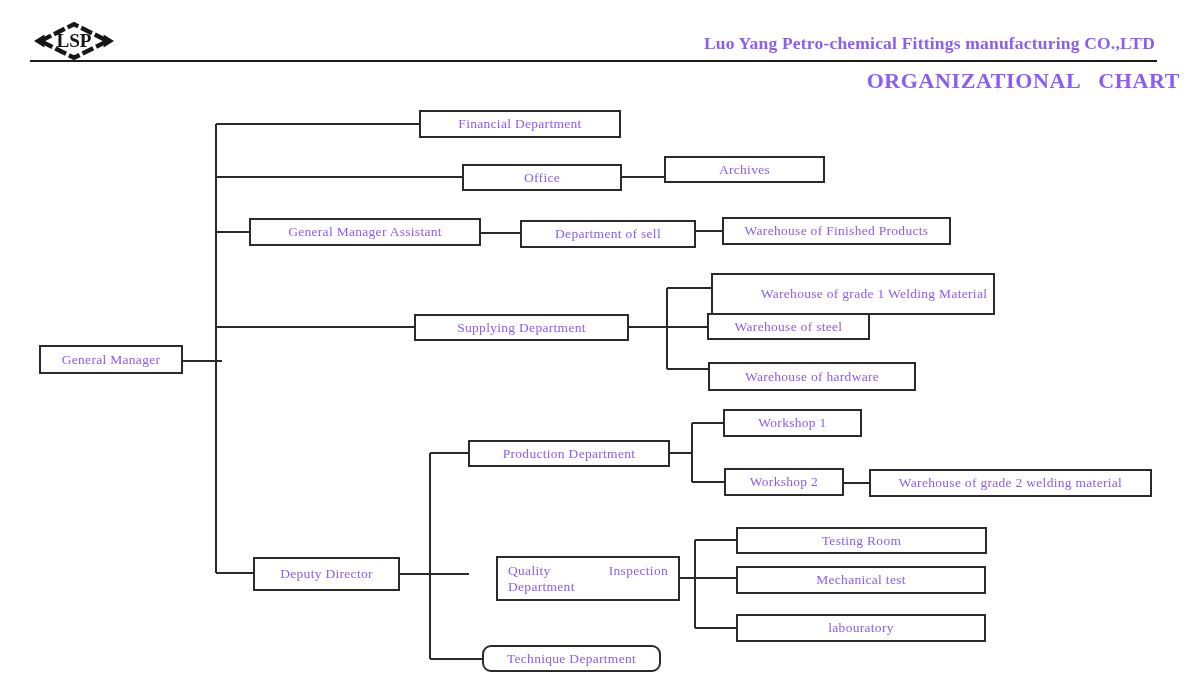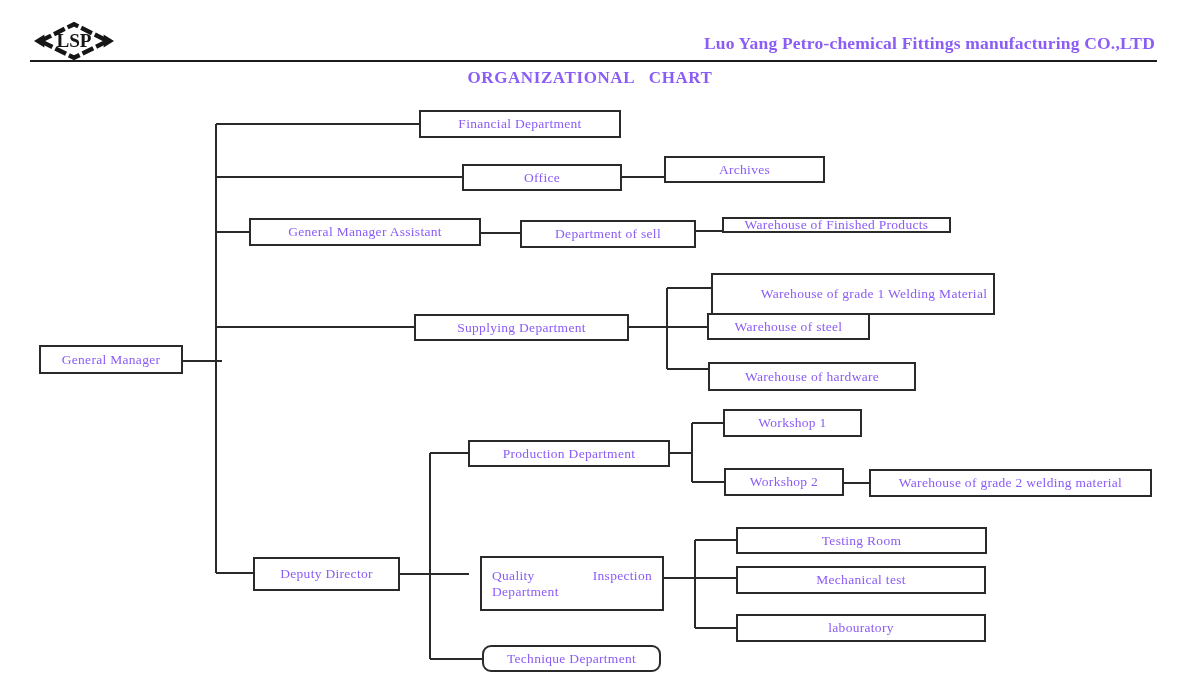--- a/index.html
+++ b/index.html
@@ -10,22 +10,22 @@
   
   .logo{position:absolute;left:34px;top:20px;width:80px;height:42px;}
   .company{
     position:absolute;top:33px;right:45px;
     font-size:17.5px;font-weight:bold;letter-spacing:0.2px;white-space:pre;
   }
   .header-rule{
     position:absolute;left:30px;top:60px;width:1127px;height:2px;background:#1c1c1c;
   }
   .page-title{
-    position:absolute;left:0;right:20px;top:68px;text-align:center;
-    font-size:17px;font-weight:bold;letter-spacing:0.6px;white-space:pre;
+    position:absolute;left:0;right:20px;top:68px;text-align:right;
+    font-size:22px;font-weight:bold;letter-spacing:0.6px;white-space:pre;
   }
   
   .wires{position:absolute;left:0;top:0;}
   .node{
     position:absolute;box-sizing:border-box;background:#fff;
     border:2px solid #2a2a2a;display:flex;align-items:center;justify-content:center;
     font-size:13.5px;letter-spacing:0.3px;text-align:center;line-height:1.15;
   }
   .node .lbl{padding:0 4px;}
   
@@ -104,21 +104,21 @@
   </div>
 
   <div class="node" style="left:249px;top:218px;width:232px;height:28px;">
     <span class="lbl">General Manager Assistant</span>
   </div>
 
   <div class="node" style="left:520px;top:220px;width:176px;height:28px;">
     <span class="lbl">Department of sell</span>
   </div>
 
-  <div class="node" style="left:722px;top:217px;width:229px;height:16px;">
+  <div class="node" style="left:722px;top:217px;width:229px;height:28px;">
     <span class="lbl">Warehouse of Finished Products</span>
   </div>
 
   <div class="node" style="left:414px;top:314px;width:215px;height:27px;">
     <span class="lbl">Supplying Department</span>
   </div>
 
   <div class="node" style="left:711px;top:273px;width:284px;height:42px;padding-left:42px;">
     <span class="lbl">Warehouse of grade 1 Welding Material</span>
   </div>
@@ -144,21 +144,21 @@
   </div>
 
   <div class="node" style="left:869px;top:469px;width:283px;height:28px;">
     <span class="lbl">Warehouse of grade 2 welding material</span>
   </div>
 
   <div class="node" style="left:253px;top:557px;width:147px;height:34px;">
     <span class="lbl">Deputy Director</span>
   </div>
 
-  <div class="node two-line" style="left:480px;top:556px;width:184px;height:55px;">
+  <div class="node two-line" style="left:496px;top:556px;width:184px;height:45px;">
     <span class="row1">
       <span>Quality</span>
       <span>Inspection</span>
     </span>
     <span class="row2">Department</span>
   </div>
 
   <div class="node" style="left:736px;top:527px;width:251px;height:27px;">
     <span class="lbl">Testing Room</span>
   </div>

